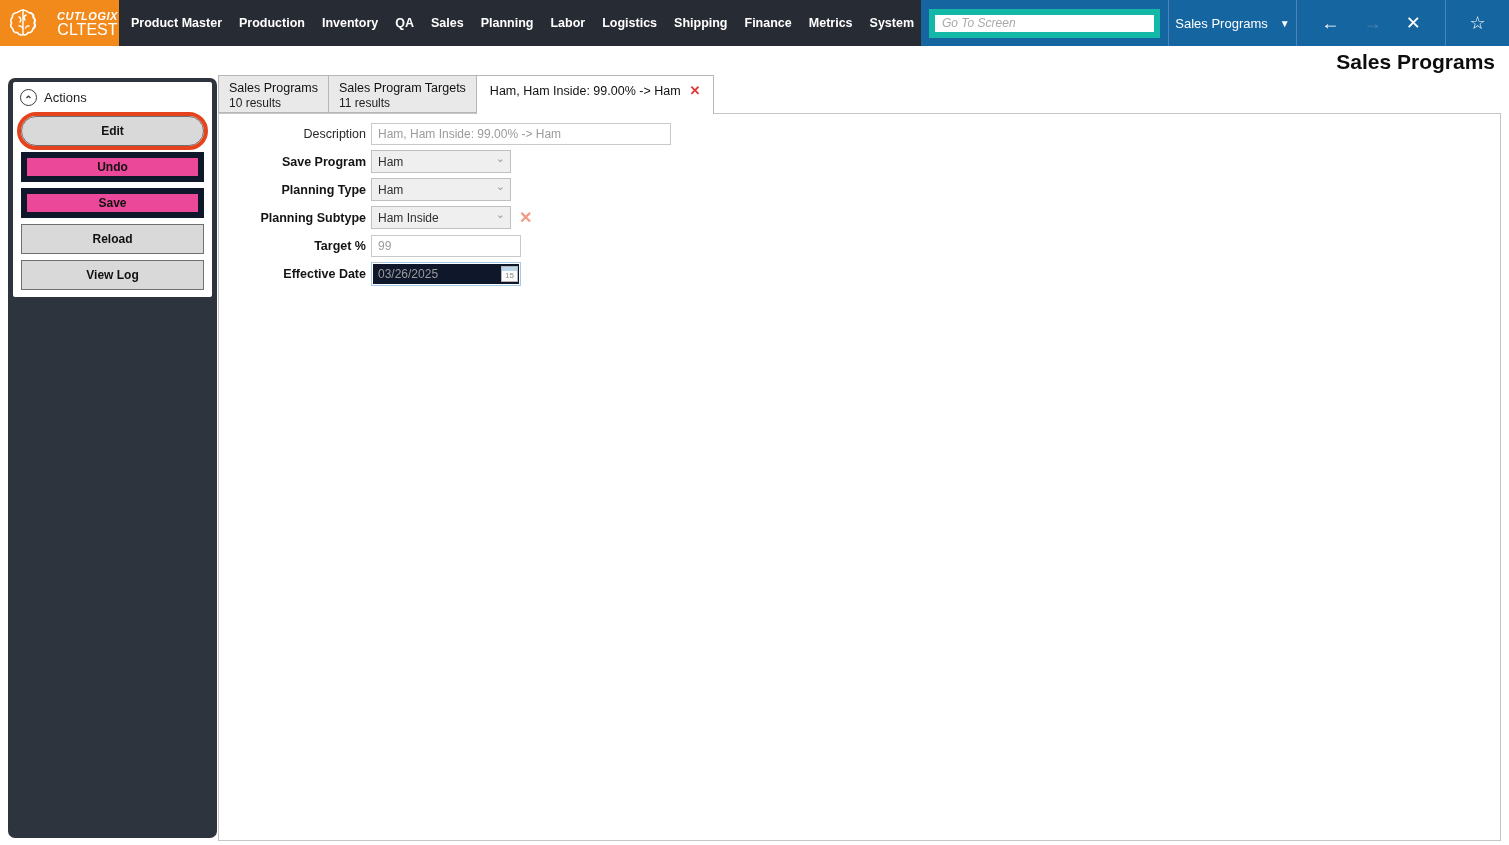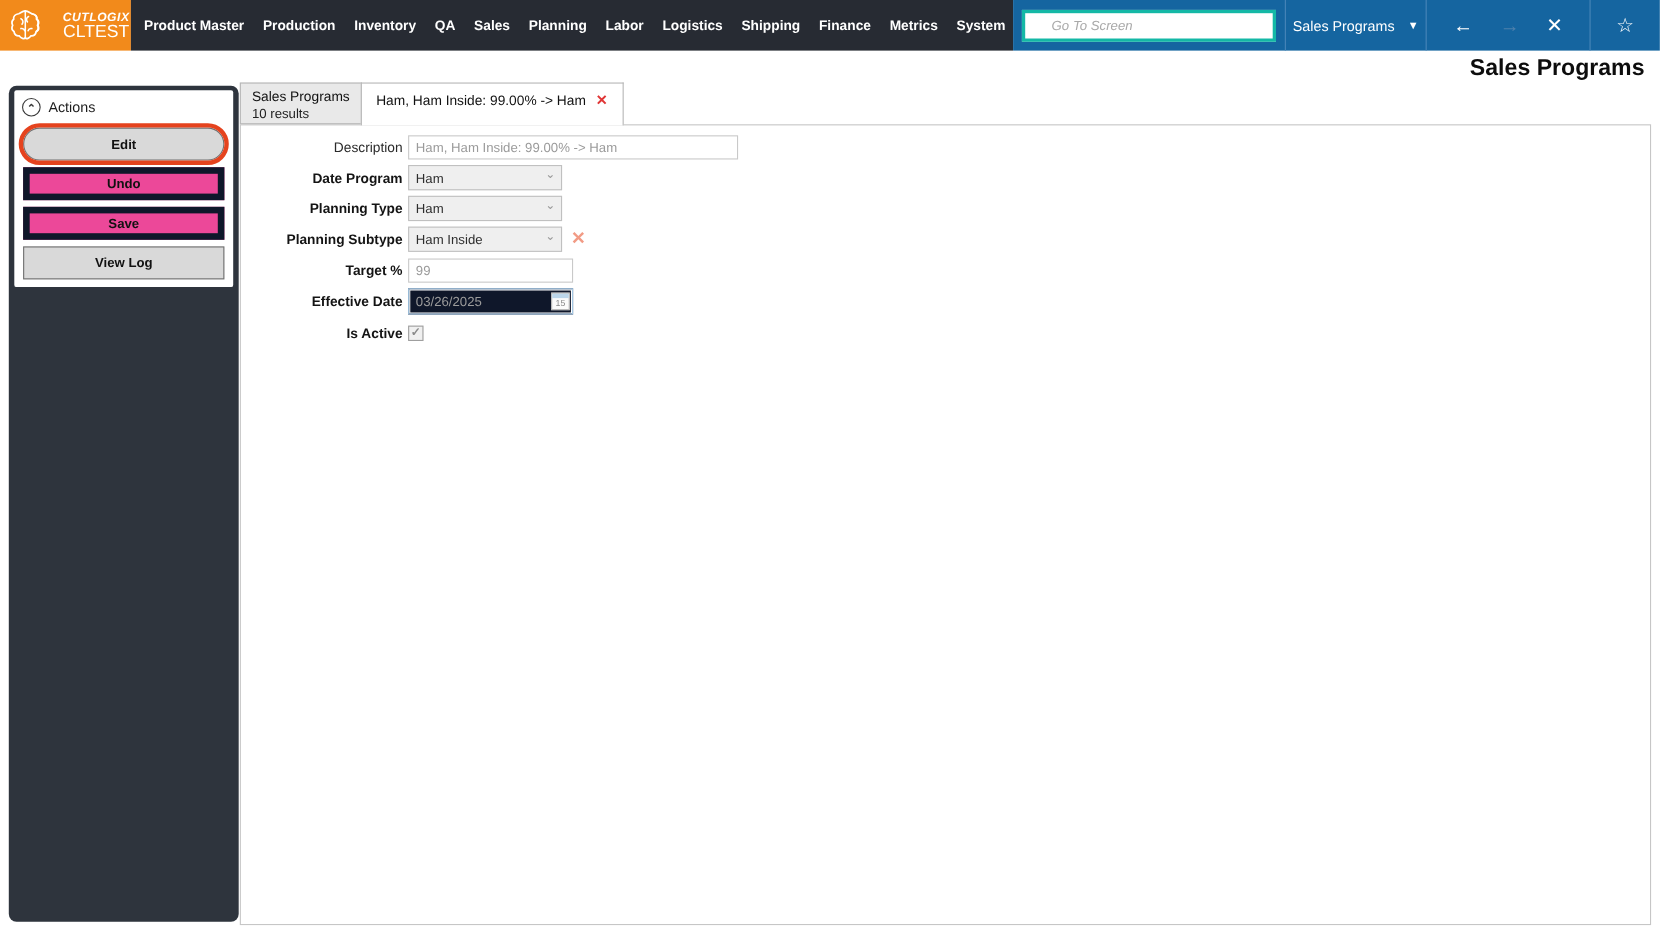--- a/index.html
+++ b/index.html
@@ -13,21 +13,21 @@
   .topbar { display:flex; height:46px; width:100%; }
   .logo-block { width:119px; background:#f28a1b; display:flex; align-items:center; padding-left:7px; gap:18px; flex:none; }
   .logo-icon svg { display:block; }
   .brand-col { display:flex; flex-direction:column; align-items:center; line-height:13px; }
   .brand-name { color:#fff; font-weight:bold; font-style:italic; font-size:11px; letter-spacing:.5px; }
   .brand-env  { color:#fff; font-size:16px; }
   .mainnav { flex:1; background:#272b33; display:flex; align-items:center; gap:17px; padding-left:12px; }
   .mainnav .nav-item { color:#fff; font-weight:bold; font-size:12.5px; white-space:nowrap; cursor:pointer; }
   .blue-zone { width:588px; flex:none; background:#1565a0; display:flex; align-items:stretch; color:#fff; }
   .goto-wrap { display:flex; align-items:center; padding:0 8px; border-right:1px solid #4986b8; }
-  .goto-input { width:231px; height:29px; border:3px solid #14b8a6; padding:0 24px; font-size:12px; color:#444; font-family:inherit; outline:none; }
+  .goto-input { width:231px; height:29px; border:6px solid #14b8a6; padding:0 7px; font-size:12px; color:#444; font-family:inherit; outline:none; }
   .goto-input::placeholder { color:#a9a9a9; font-style:italic; }
   .screen-select { width:128px; display:flex; align-items:center; justify-content:center; gap:12px; border-right:1px solid #4986b8; font-size:13px; cursor:pointer; }
   .screen-select .tri { font-size:10px; }
   .nav-icons { width:149px; display:flex; align-items:center; justify-content:space-evenly; border-right:1px solid #4986b8; font-size:18px; }
   .nav-icons .ic { cursor:pointer; line-height:1; }
   .ic-disabled { color:#4d80ad; cursor:default; }
   .fav-zone { flex:1; display:flex; align-items:center; justify-content:center; font-size:18px; }
 
   
   .page-title { position:absolute; top:50px; right:14px; font-size:21px; font-weight:bold; color:#0d0d0d; }
@@ -133,46 +133,51 @@
   <div class="actions-inner">
     <div class="actions-header">
       <span class="collapse-circle">
         <span>⌃</span>
       </span>
       <span class="actions-title">Actions</span>
     </div>
     <button class="action-btn btn-default btn-highlight">Edit</button>
     <button class="action-btn btn-light">Undo</button>
     <button class="action-btn btn-light">Save</button>
+    <button class="action-btn btn-default">Reload</button>
     <button class="action-btn btn-default">View Log</button>
   </div>
 </div>
 
 <div class="content-area">
   <div class="tabs">
     <div class="tab">
       <div class="t1">Sales Programs</div>
       <div class="t2">10 results</div>
     </div>
+    <div class="tab">
+      <div class="t1">Sales Program Targets</div>
+      <div class="t2">11 results</div>
+    </div>
     <div class="tab active">
       <div class="t1">Ham, Ham Inside: 99.00% -&gt; Ham</div>
       <span class="tab-close">✕</span>
     </div>
   </div>
 
   <div class="content-box">
     <div class="form">
 
       <div class="frow">
         <span class="flabel normal">Description</span>
         <input class="txt-input w300" type="text" value="Ham, Ham Inside: 99.00% -&gt; Ham" style="">
       </div>
 
       <div class="frow">
-        <span class="flabel">Date Program</span>
+        <span class="flabel">Save Program</span>
         <div class="combo">
           <span class="combo-val">Ham</span>
           <span class="chev">⌄</span>
         </div>
       </div>
 
       <div class="frow">
         <span class="flabel">Planning Type</span>
         <div class="combo">
           <span class="combo-val">Ham</span>
@@ -197,22 +202,16 @@
       <div class="frow">
         <span class="flabel">Effective Date</span>
         <div class="date-wrap">
           <span class="date-text">03/26/2025</span>
           <span class="cal-icon">
             <span class="cal-day">15</span>
           </span>
         </div>
       </div>
 
-      <div class="frow">
-        <span class="flabel">Is Active</span>
-        <span class="checkbox">
-          <span class="mark">✓</span>
-        </span>
-      </div>
 
     </div>
   </div>
 </div>
 
 </body></html>

